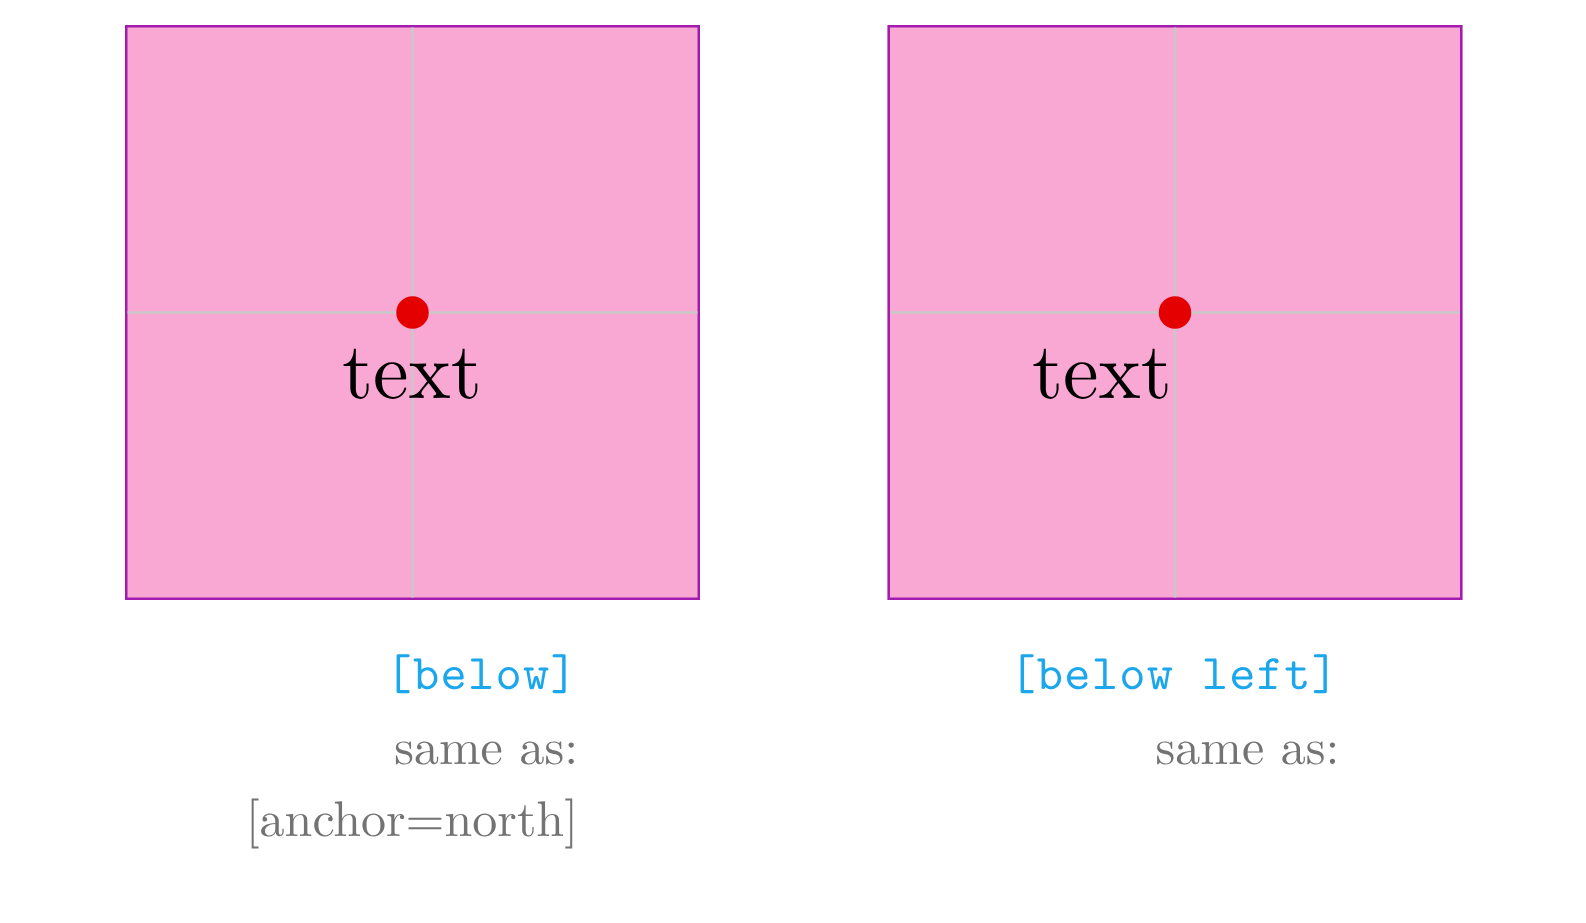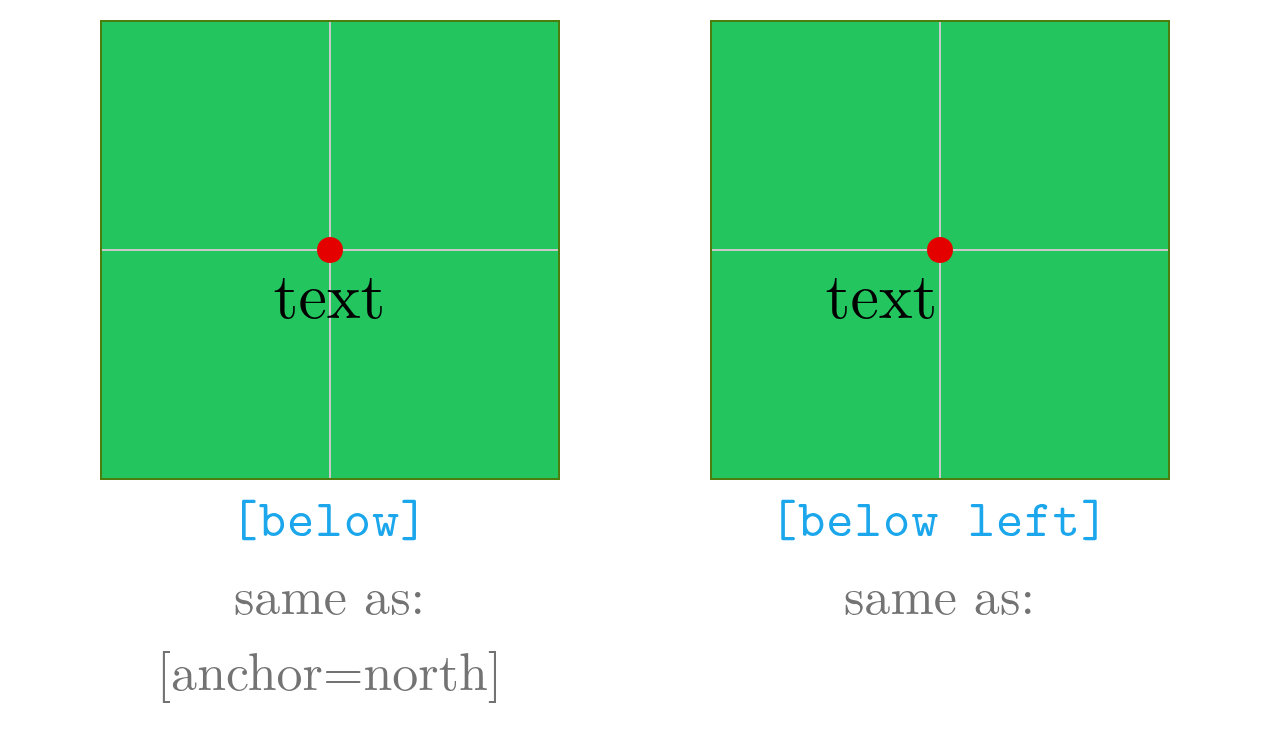--- a/index.html
+++ b/index.html
@@ -16,22 +16,22 @@
   }
   .panel {
     display: flex;
     flex-direction: column;
     align-items: center;
   }
   .grid-box {
     position: relative;
     width: 460px;
     height: 460px;
-    background: #22c55e;
-    border: 2px solid #4d7c0f;
+    background: #f9a8d4;
+    border: 2px solid #a21caf;
   }
   .grid-box::before,
   .grid-box::after {
     content: "";
     position: absolute;
     background: #c8c8c8;
   }
   .grid-box::before {
     left: 50%;
     top: 0;
@@ -73,22 +73,23 @@
     padding-top: 10px;
   }
   
   .pos-below-left {
     right: 50%;
     top: 50%;
     padding-top: 10px;
     padding-right: 2px;
   }
   .caption {
-    text-align: center;
-    font-size: 52px;
+    margin-top: 28px;
+    text-align: right;
+    font-size: 40px;
     line-height: 1.45;
   }
   .code {
     font-family: "Latin Modern Mono", "Courier New", monospace;
     color: #1ca7ec;
     letter-spacing: 1px;
   }
   .note {
     color: #737373;
   }

